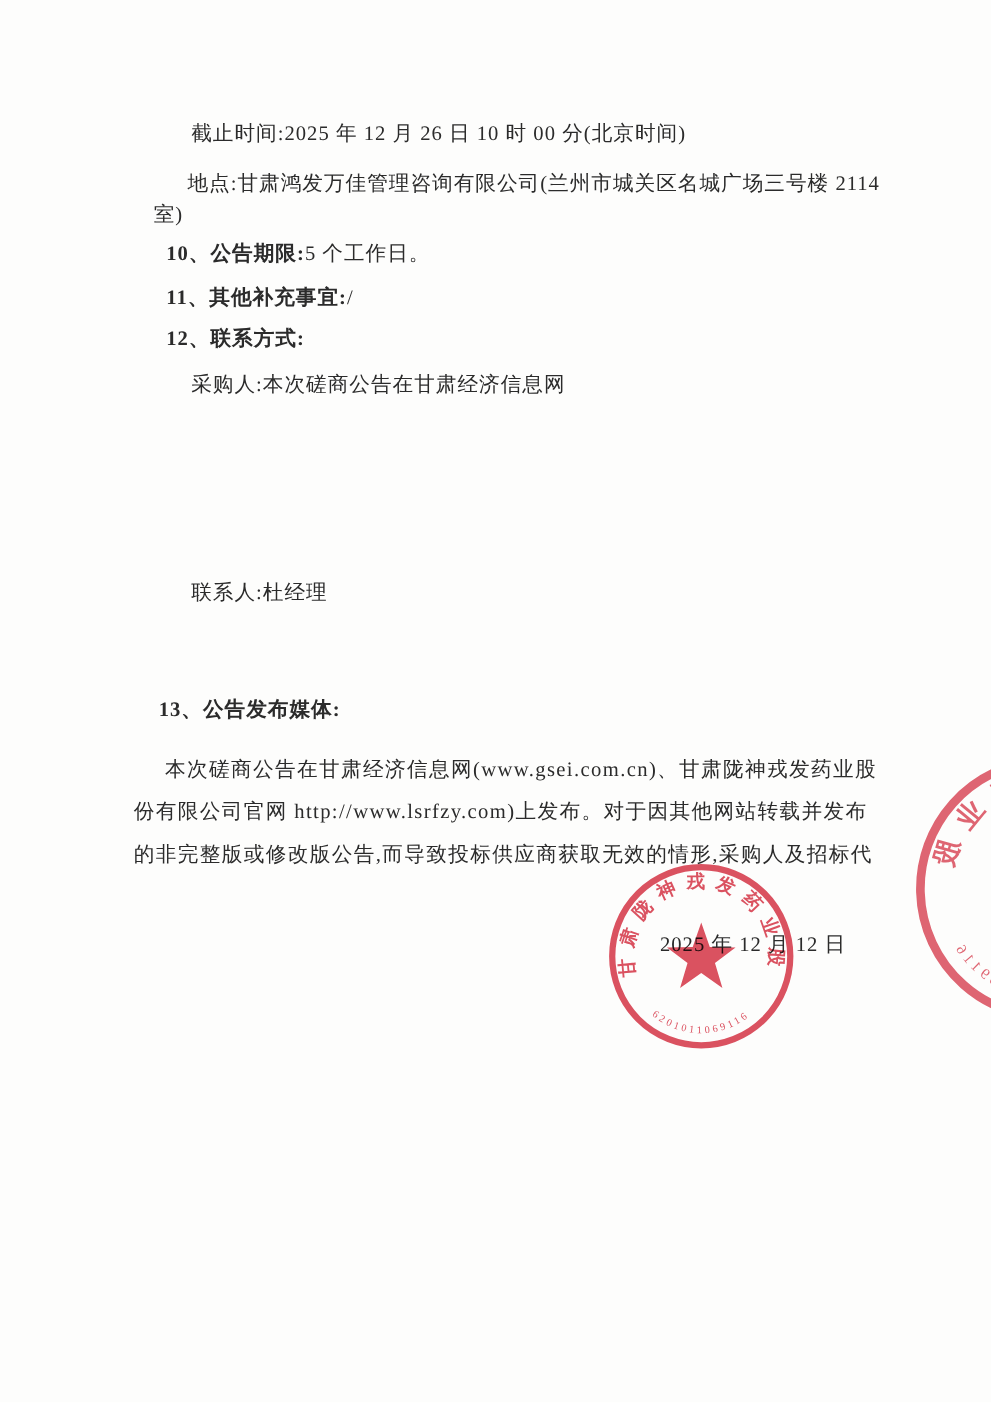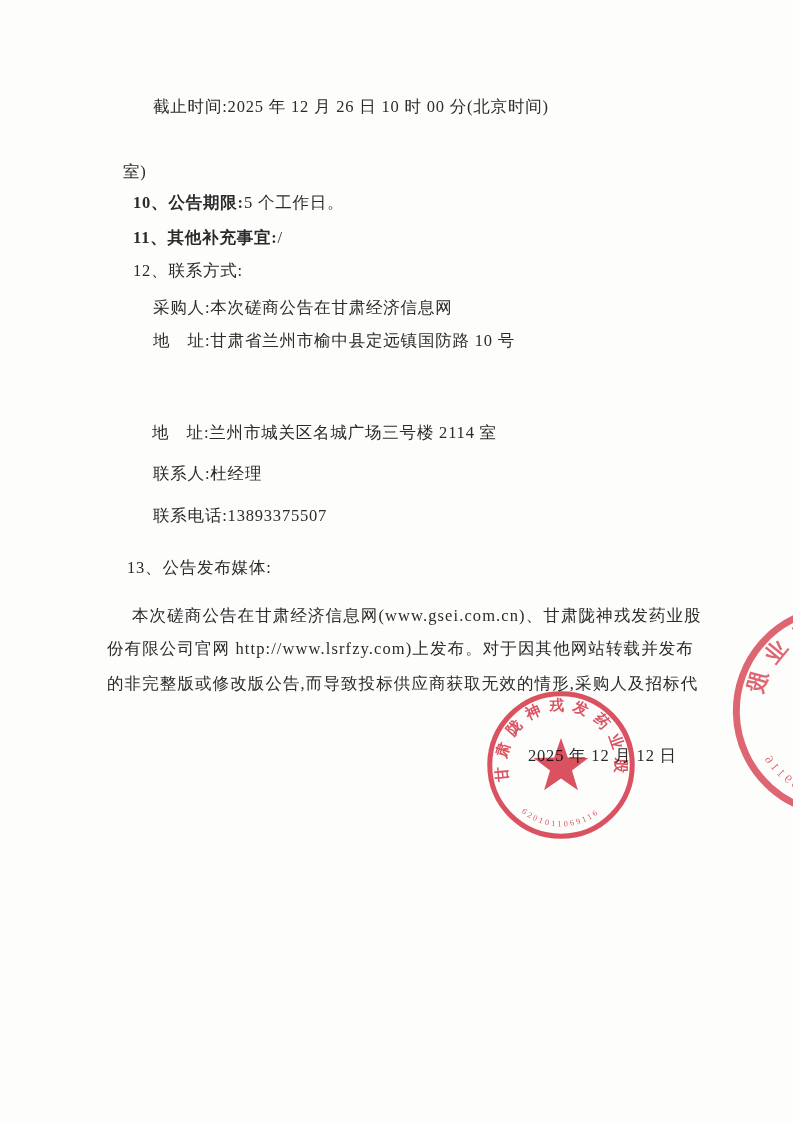--- a/index.html
+++ b/index.html
@@ -12,21 +12,21 @@
     color:#2b2b2b;
   }
   .ln{
     position:absolute;
     white-space:nowrap;
     font-size:16.5px;
     line-height:23px;
     letter-spacing:0.8px;
   }
   .ln.bold-label .lbl{font-weight:700;}
-  .ln.bold{font-weight:400;}
+  .ln.bold{font-weight:700;}
   .para{letter-spacing:1.1px;}
   .seal{
     position:absolute;
     mix-blend-mode:multiply;
     pointer-events:none;
   }
   .seal--main{
     left:484px;top:688px;width:154px;height:154px;
     opacity:0.88;
   }
@@ -38,37 +38,35 @@
   }
   .date-line{z-index:1;font-family:Liberation Serif, serif;}
   .seal{z-index:2;}
 </style>
 </head>
 <body>
 
 <div class="page">
 
   <div class="ln" style="left:153px;top:95px">截止时间:2025 年 12 月 26 日 10 时 00 分(北京时间)</div>
+  <div class="ln" style="left:150px;top:135px">地点:甘肃鸿发万佳管理咨询有限公司(兰州市城关区名城广场三号楼 2114</div>
   <div class="ln" style="left:123px;top:160px">室)</div>
 
   <div class="ln bold-label" style="left:133px;top:191px">
     <span class="lbl">10、公告期限:</span><span>5 个工作日。</span>
   </div>
 
   <div class="ln bold-label" style="left:133px;top:226px">
     <span class="lbl">11、其他补充事宜:</span><span>/</span>
   </div>
 
   <div class="ln bold" style="left:133px;top:259px">12、联系方式:</div>
 
   <div class="ln" style="left:153px;top:296px">采购人:本次磋商公告在甘肃经济信息网</div>
-  <div class="ln" style="left:153px;top:329px">地　址:甘肃省兰州市榆中县定远镇国防路 10 号</div>
-  <div class="ln" style="left:152px;top:421px">地　址:兰州市城关区名城广场三号楼 2114 室</div>
   <div class="ln" style="left:153px;top:462px">联系人:杜经理</div>
-  <div class="ln" style="left:153px;top:504px">联系电话:13893375507</div>
 
   <div class="ln bold" style="left:127px;top:556px">13、公告发布媒体:</div>
 
   <div class="ln para" style="left:132px;top:604px">本次磋商公告在甘肃经济信息网(www.gsei.com.cn)、甘肃陇神戎发药业股</div>
   <div class="ln para" style="left:107px;top:637px">份有限公司官网 http://www.lsrfzy.com)上发布。对于因其他网站转载并发布</div>
   <div class="ln para" style="left:107px;top:672px">的非完整版或修改版公告,而导致投标供应商获取无效的情形,采购人及招标代</div>
 
   <div class="ln date-line" style="left:528px;top:744px">2025 年 12 月 12 日</div>
 
   <div class="seal seal--main">

